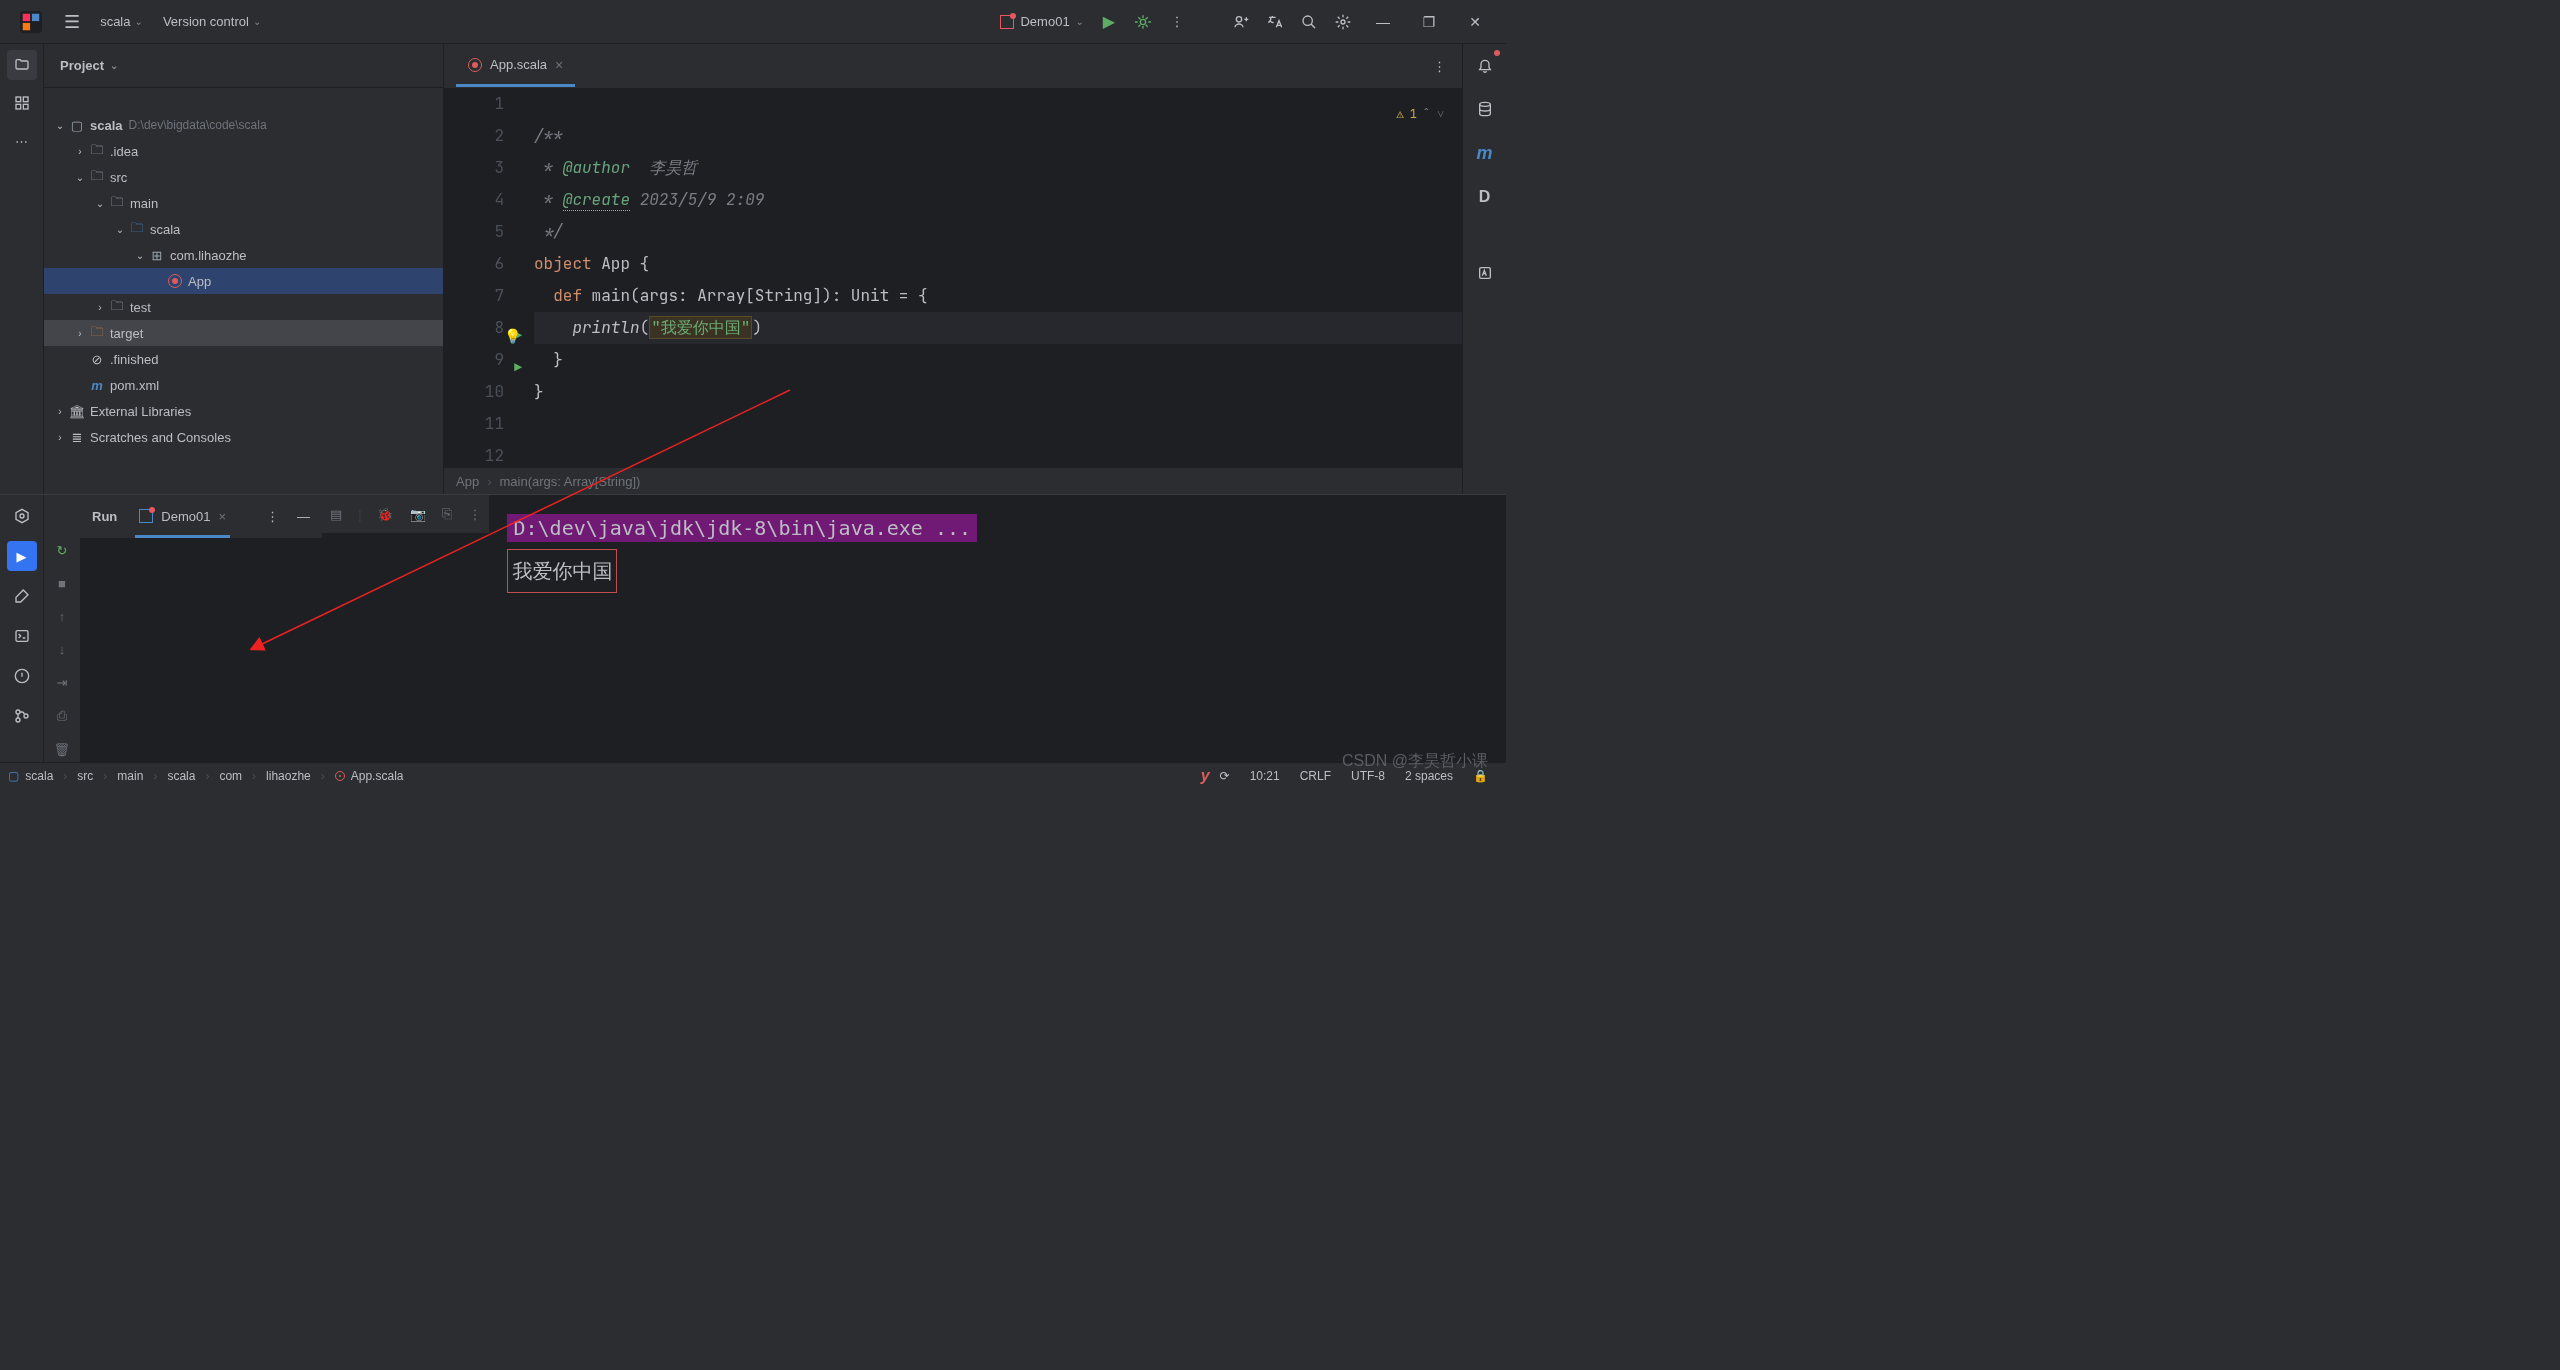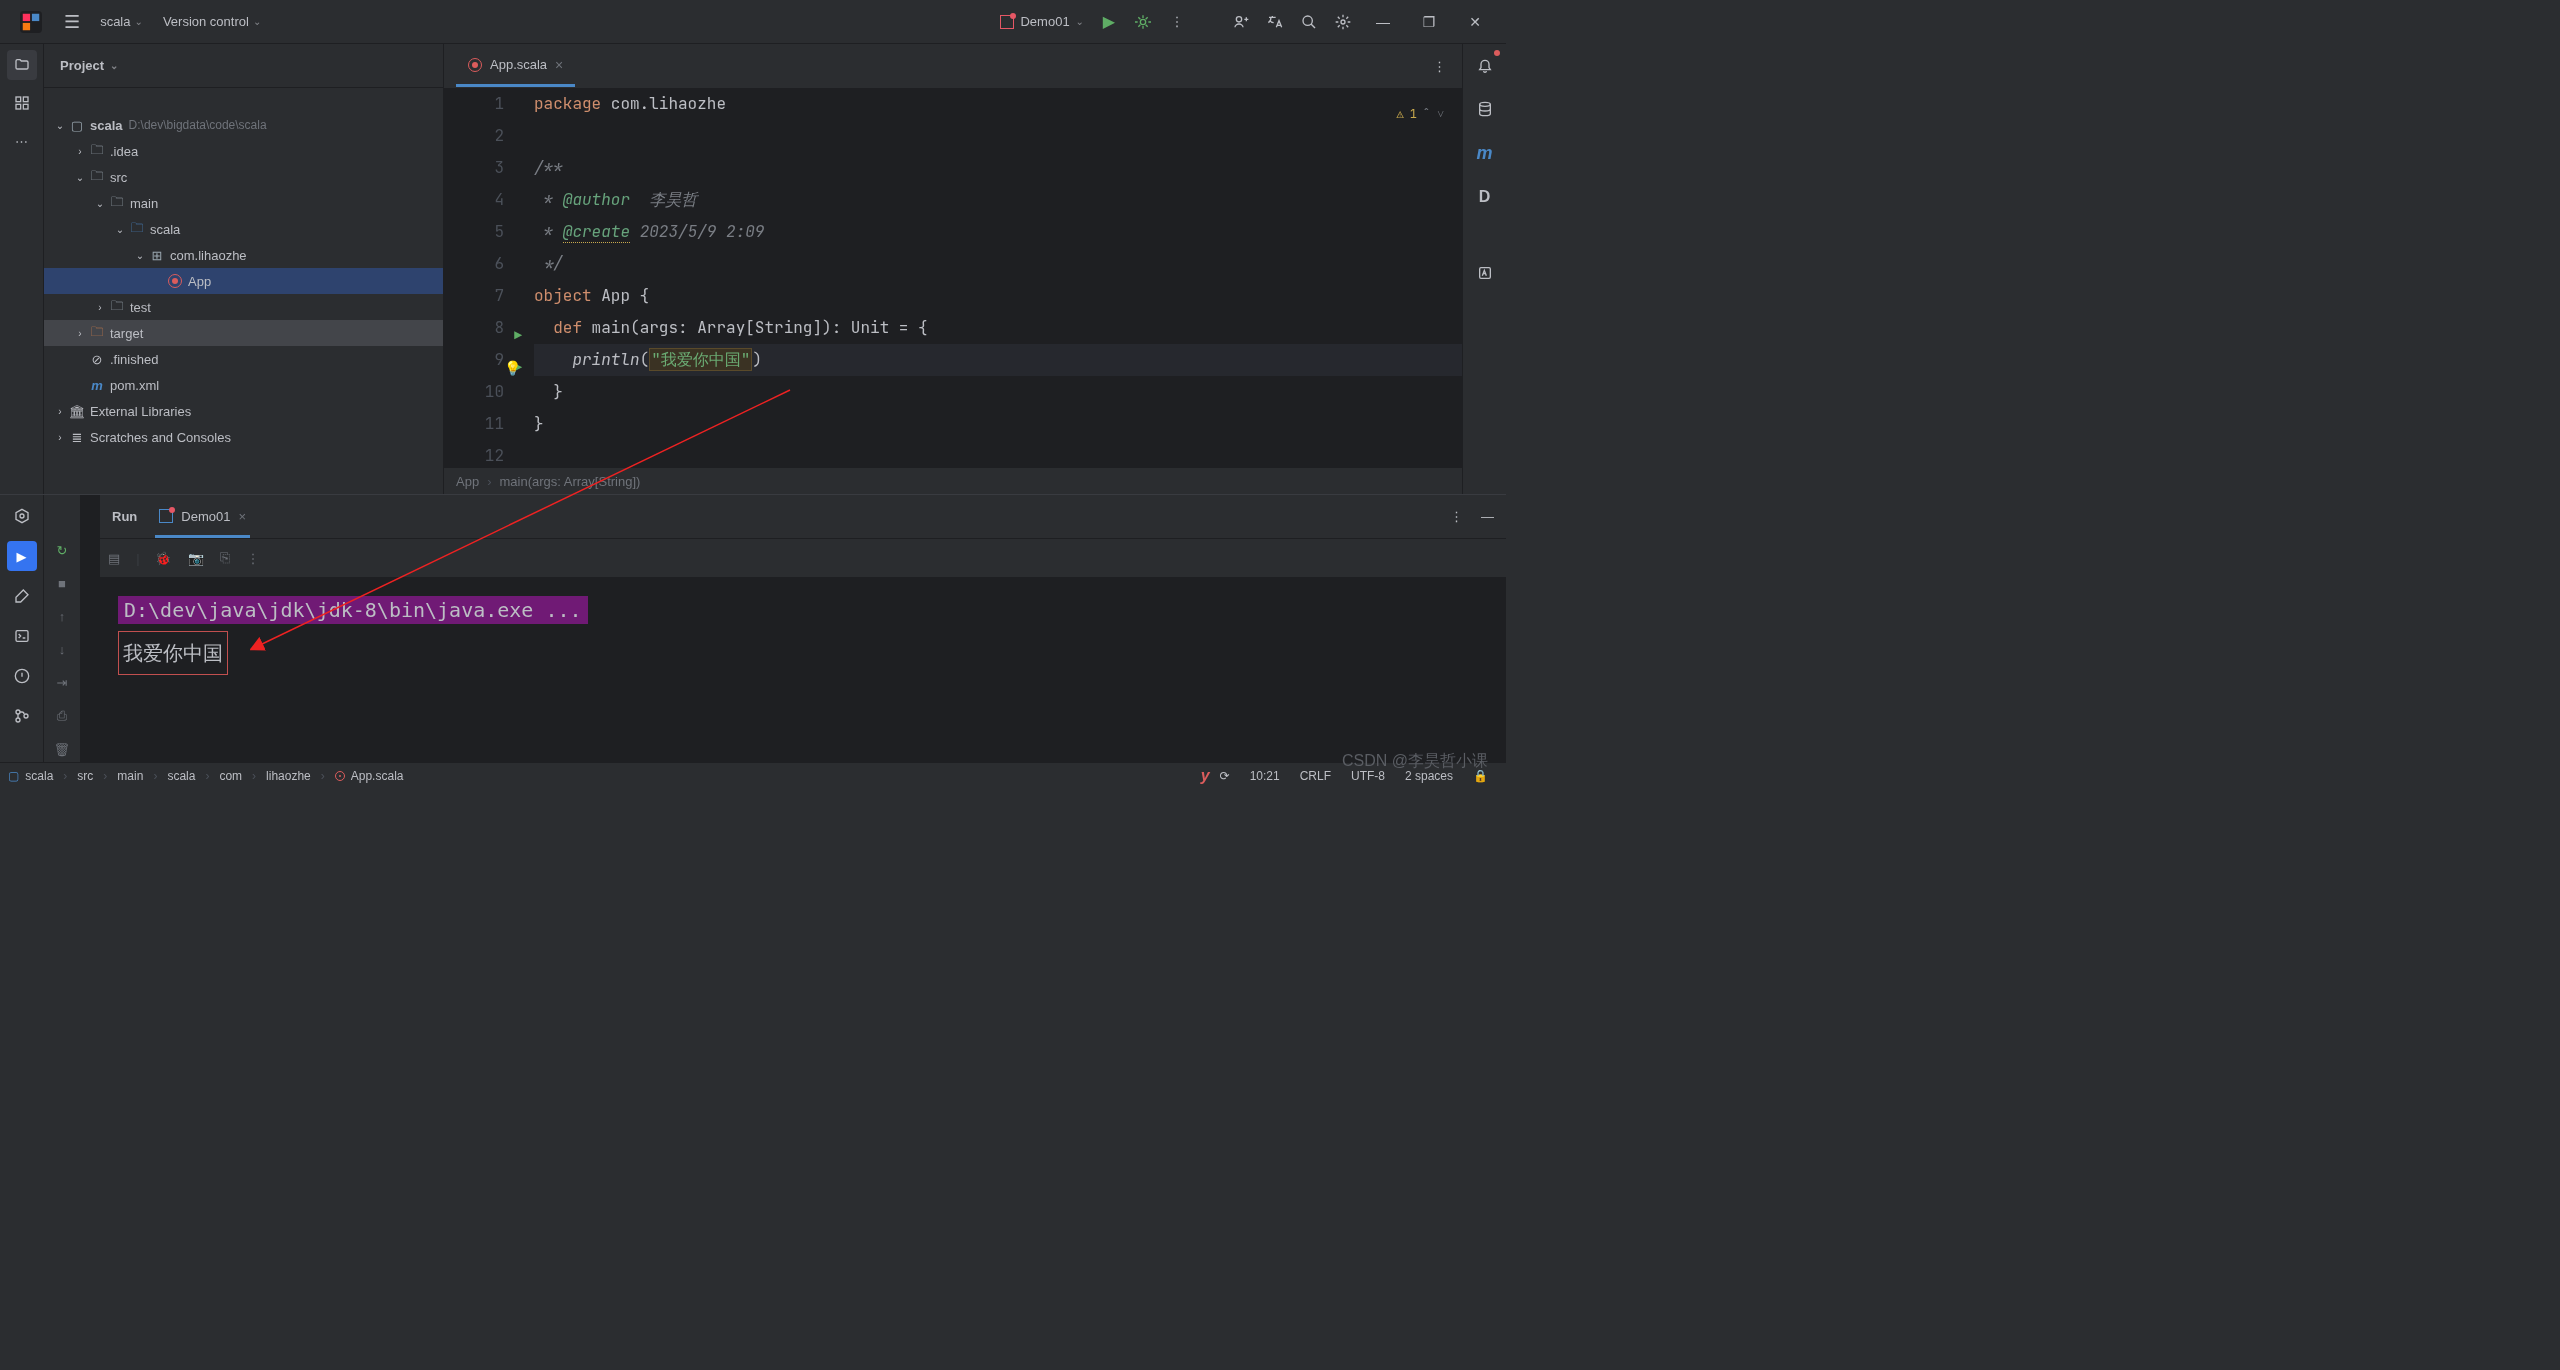--- a/index.html
+++ b/index.html
@@ -86,21 +86,21 @@
 .bc-sep { color: #4b5059; }
 
 .right-rail { width: 44px; background: #2b2d30; border-left: 1px solid #1e1f22; display: flex; flex-direction: column; align-items: center; padding-top: 6px; gap: 14px; }
 .bell { position: relative; color: #bcbec4; }
 .bell::after { content: ""; position: absolute; top: 0; right: 0; width: 6px; height: 6px; background: #db5c5c; border-radius: 50%; }
 
 .run-panel { height: 268px; background: #1e1f22; border-top: 1px solid #393b40; display: flex; }
 .run-left-rail { width: 44px; border-right: 1px solid #1e1f22; background: #2b2d30; display: flex; flex-direction: column; align-items: center; padding-top: 6px; gap: 10px; }
 .run-left-rail .rail-icon.blue { background: #3574f0; color: #fff; }
 .run-gutter { width: 36px; background: #2b2d30; display: flex; flex-direction: column; align-items: center; padding-top: 48px; gap: 18px; color: #6f737a; }
-.run-content { flex: 1; display: flex; flex-direction: column; padding-left: 20px; }
+.run-content { flex: 1; display: flex; flex-direction: row; }
 .run-header { height: 44px; display: flex; align-items: center; padding: 0 12px; background: #2b2d30; border-bottom: 1px solid #1e1f22; gap: 18px; }
 .run-title { font-weight: 600; }
 .run-tab { display: flex; align-items: center; gap: 8px; padding: 0 4px 8px; border-bottom: 3px solid #4a88c7; height: 100%; box-sizing: border-box; padding-top: 10px; }
 .run-tab-close { color: #6f737a; cursor: pointer; }
 .run-header-spacer { flex: 1; }
 .run-toolbar { height: 38px; display: flex; align-items: center; padding: 0 8px; gap: 16px; background: #2b2d30; color: #6f737a; }
 .console { flex: 1; padding: 12px 18px; font-family: Consolas, monospace; font-size: 20px; line-height: 42px; color: #bcbec4; overflow: auto; }
 .console-cmd { background: #701a75; padding: 2px 6px; }
 .console-out { border: 1px solid #c24f4f; padding: 0 4px; display: inline-block; }
 
@@ -290,21 +290,20 @@
         <div class="gutter-line">6</div>
         <div class="gutter-line">7</div>
         <div class="gutter-line">8<span class="gutter-run">▶</span></div>
         <div class="gutter-line">9<span class="gutter-run">▶</span></div>
         <div class="gutter-line">10</div>
         <div class="gutter-line">11</div>
         <div class="gutter-line">12</div>
       </div>
       <div class="code">
         <div class="warn-badge">⚠ <span>1</span><span class="nav-arrows">ˆ ˅</span></div>
-        <div class="code-line"><span class="kw">package</span><span> com.lihaozhe</span></div>
         <div class="code-line"></div>
         <div class="code-line"><span class="comment">/**</span></div>
         <div class="code-line"><span class="comment"> * </span><span class="doc-tag">@author</span><span class="comment">  </span><span class="comment">李昊哲</span></div>
         <div class="code-line"><span class="comment"> * </span><span class="doc-link">@create</span><span class="comment"> </span><span class="comment">2023/5/9 2:09</span></div>
         <div class="code-line"><span class="comment"> */</span></div>
         <div class="code-line"><span class="kw">object</span><span> App {</span></div>
         <div class="code-line">  <span class="kw">def</span><span> main</span><span>(args: Array[String]): Unit = {</span></div>
         <div class="code-line current" style="position:relative"><span class="bulb">💡</span>    <span class="fn">println</span>(<span class="str str-hl">"我爱你中国"</span>)</div>
         <div class="code-line">  }</div>
         <div class="code-line">}</div>

